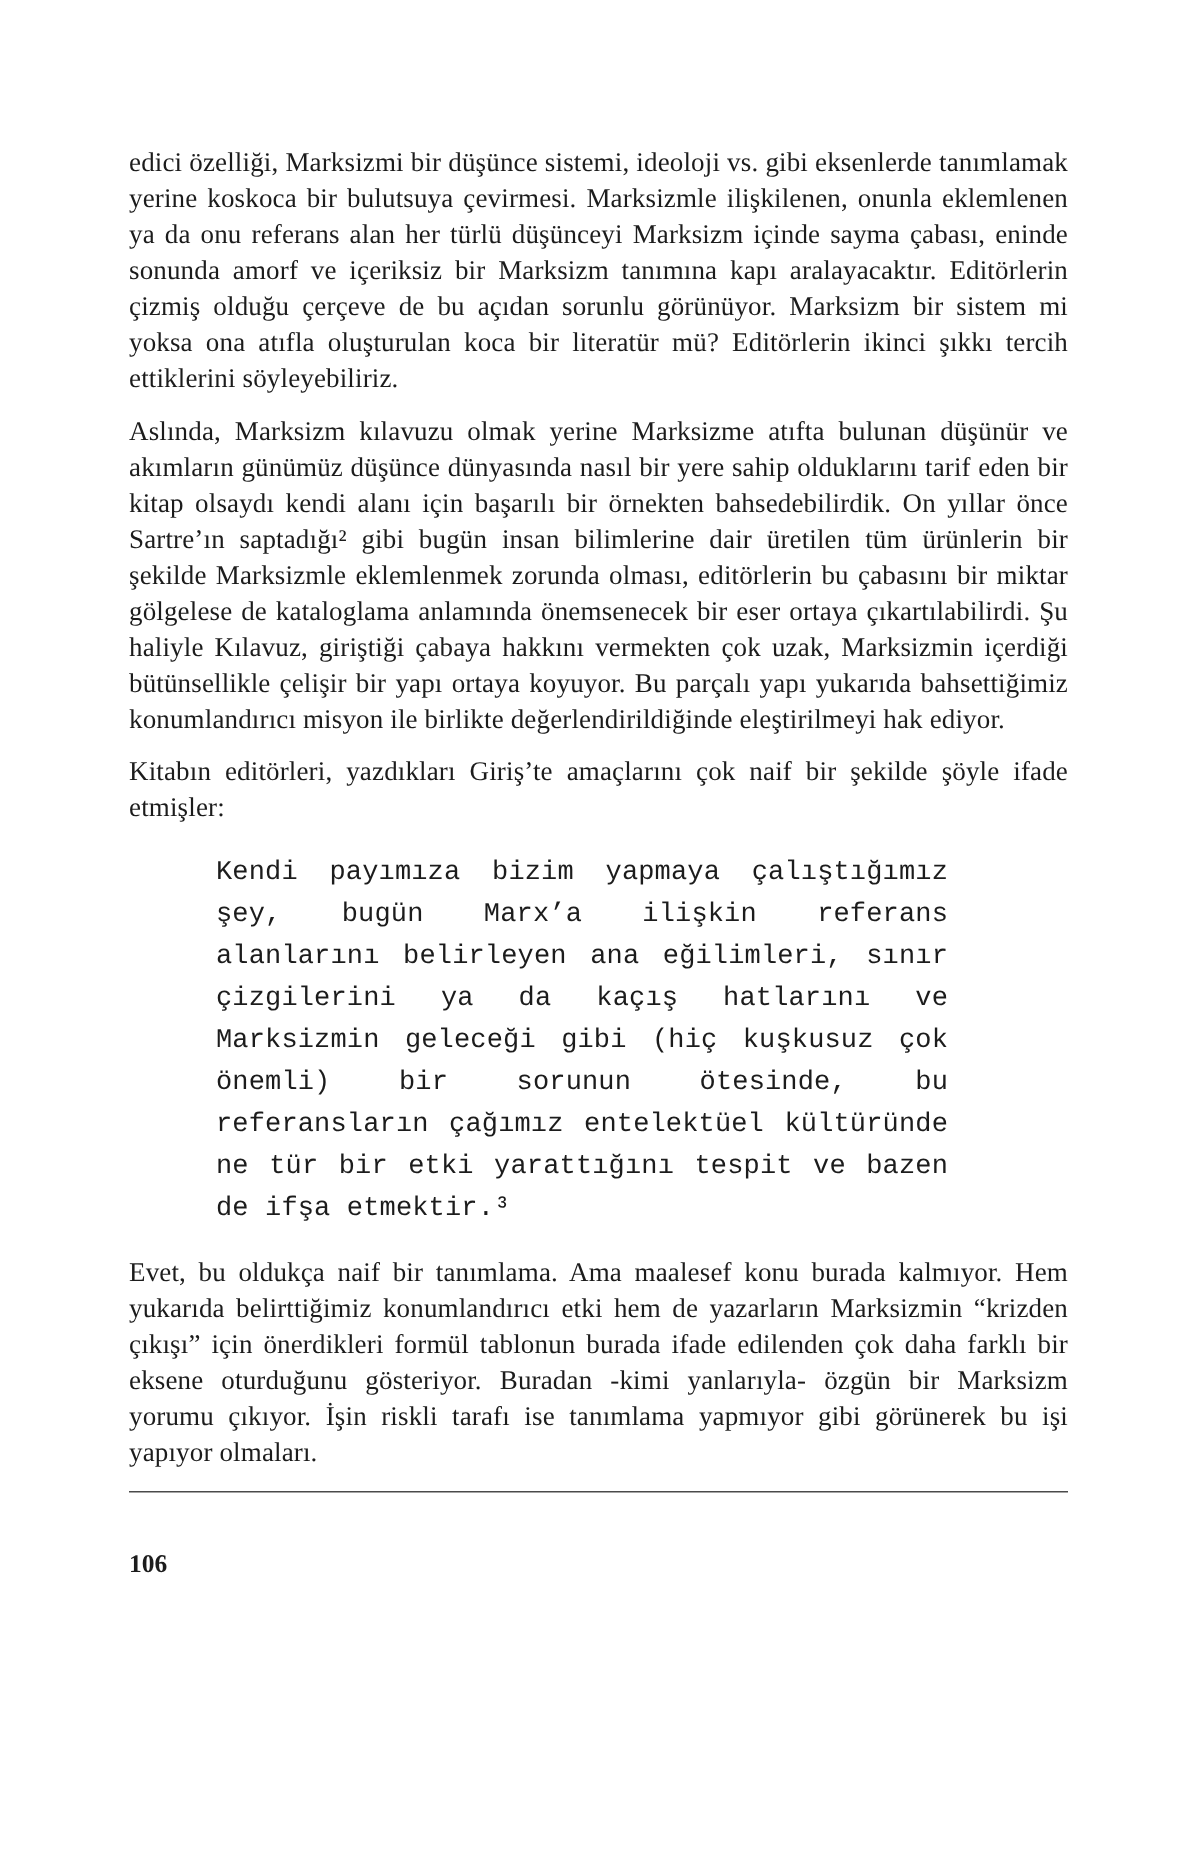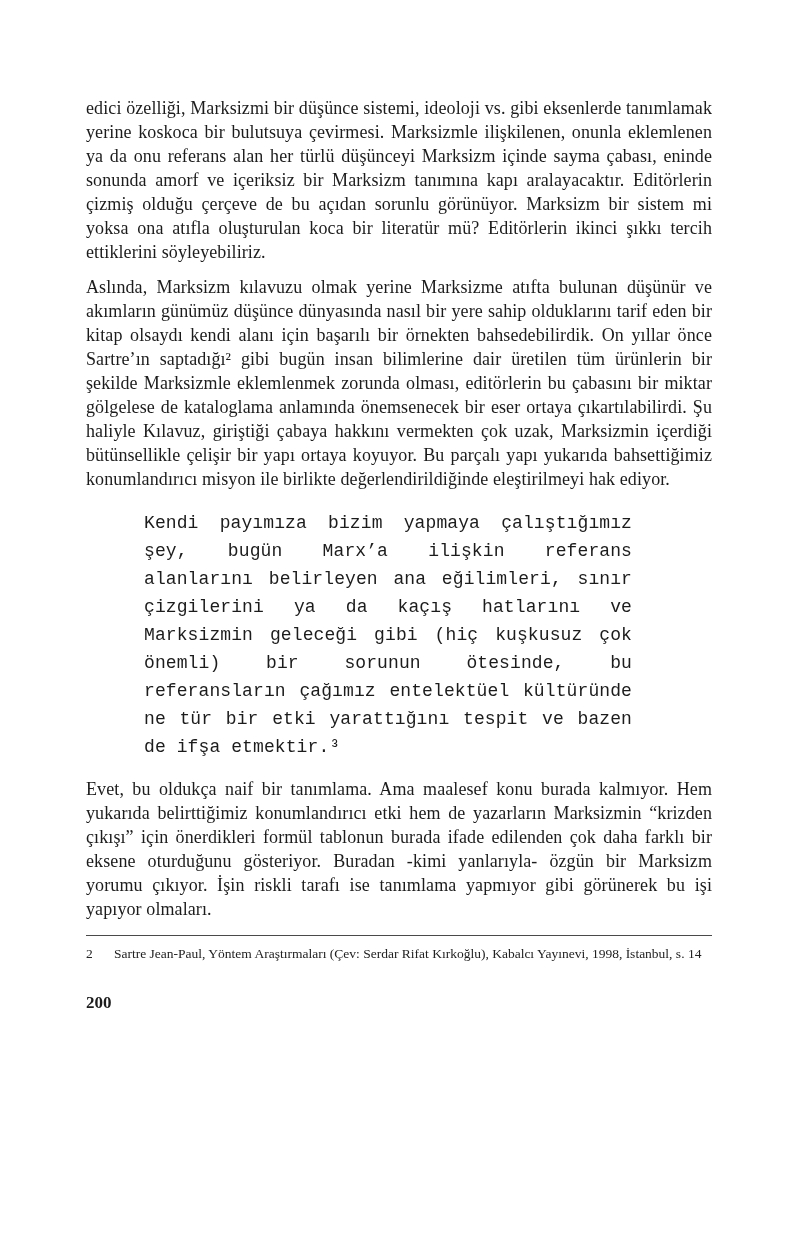--- a/index.html
+++ b/index.html
@@ -63,31 +63,29 @@
 <body>
 
 <div class="page">
 
   <div class="body-text">
 
     <p class="para">edici özelliği, Marksizmi bir düşünce sistemi, ideoloji vs. gibi eksenlerde tanımlamak yerine koskoca bir bulutsuya çevirmesi. Marksizmle ilişkilenen, onunla eklemlenen ya da onu referans alan her türlü düşünceyi Marksizm içinde sayma çabası, eninde sonunda amorf ve içeriksiz bir Marksizm tanımına kapı aralayacaktır. Editörlerin çizmiş olduğu çerçeve de bu açıdan sorunlu görünüyor. Marksizm bir sistem mi yoksa ona atıfla oluşturulan koca bir literatür mü? Editörlerin ikinci şıkkı tercih ettiklerini söyleyebiliriz.</p>
 
     <p class="para">Aslında, Marksizm kılavuzu olmak yerine Marksizme atıfta bulunan düşünür ve akımların günümüz düşünce dünyasında nasıl bir yere sahip olduklarını tarif eden bir kitap olsaydı kendi alanı için başarılı bir örnekten bahsedebilirdik. On yıllar önce Sartre’ın saptadığı² gibi bugün insan bilimlerine dair üretilen tüm ürünlerin bir şekilde Marksizmle eklemlenmek zorunda olması, editörlerin bu çabasını bir miktar gölgelese de kataloglama anlamında önemsenecek bir eser ortaya çıkartılabilirdi. Şu haliyle Kılavuz, giriştiği çabaya hakkını vermekten çok uzak, Marksizmin içerdiği bütünsellikle çelişir bir yapı ortaya koyuyor. Bu parçalı yapı yukarıda bahsettiğimiz konumlandırıcı misyon ile birlikte değerlendirildiğinde eleştirilmeyi hak ediyor.</p>
 
+    <p class="para">Kitabın editörleri, yazdıkları Giriş’te amaçlarını çok naif bir şekilde şöyle ifade etmişler:</p>
 
     <blockquote class="quote">Kendi payımıza bizim yapmaya çalıştığımız şey, bugün Marx’a ilişkin referans alanlarını belirleyen ana eğilimleri, sınır çizgilerini ya da kaçış hatlarını ve Marksizmin geleceği gibi (hiç kuşkusuz çok önemli) bir sorunun ötesinde, bu referansların çağımız entelektüel kültüründe ne tür bir etki yarattığını tespit ve bazen de ifşa etmektir.³</blockquote>
 
     <p class="para">Evet, bu oldukça naif bir tanımlama. Ama maalesef konu burada kalmıyor. Hem yukarıda belirttiğimiz konumlandırıcı etki hem de yazarların Marksizmin “krizden çıkışı” için önerdikleri formül tablonun burada ifade edilenden çok daha farklı bir eksene oturduğunu gösteriyor. Buradan -kimi yanlarıyla- özgün bir Marksizm yorumu çıkıyor. İşin riskli tarafı ise tanımlama yapmıyor gibi görünerek bu işi yapıyor olmaları.</p>
 
   </div>
 
   <div class="footnote-block">
 
-    <p class="footnote">
-      <span class="fn-marker">2</span><span>Sartre Jean-Paul, Yöntem Araştırmaları (Çev: Serdar Rifat Kırkoğlu), Kabalcı Yayınevi, 1998, İstanbul, s. 14</span>
-    </p>
 
 
   </div>
 
-  <div class="page-number">200</div>
+  <div class="page-number">106</div>
 
 </div>
 
 </body></html>

